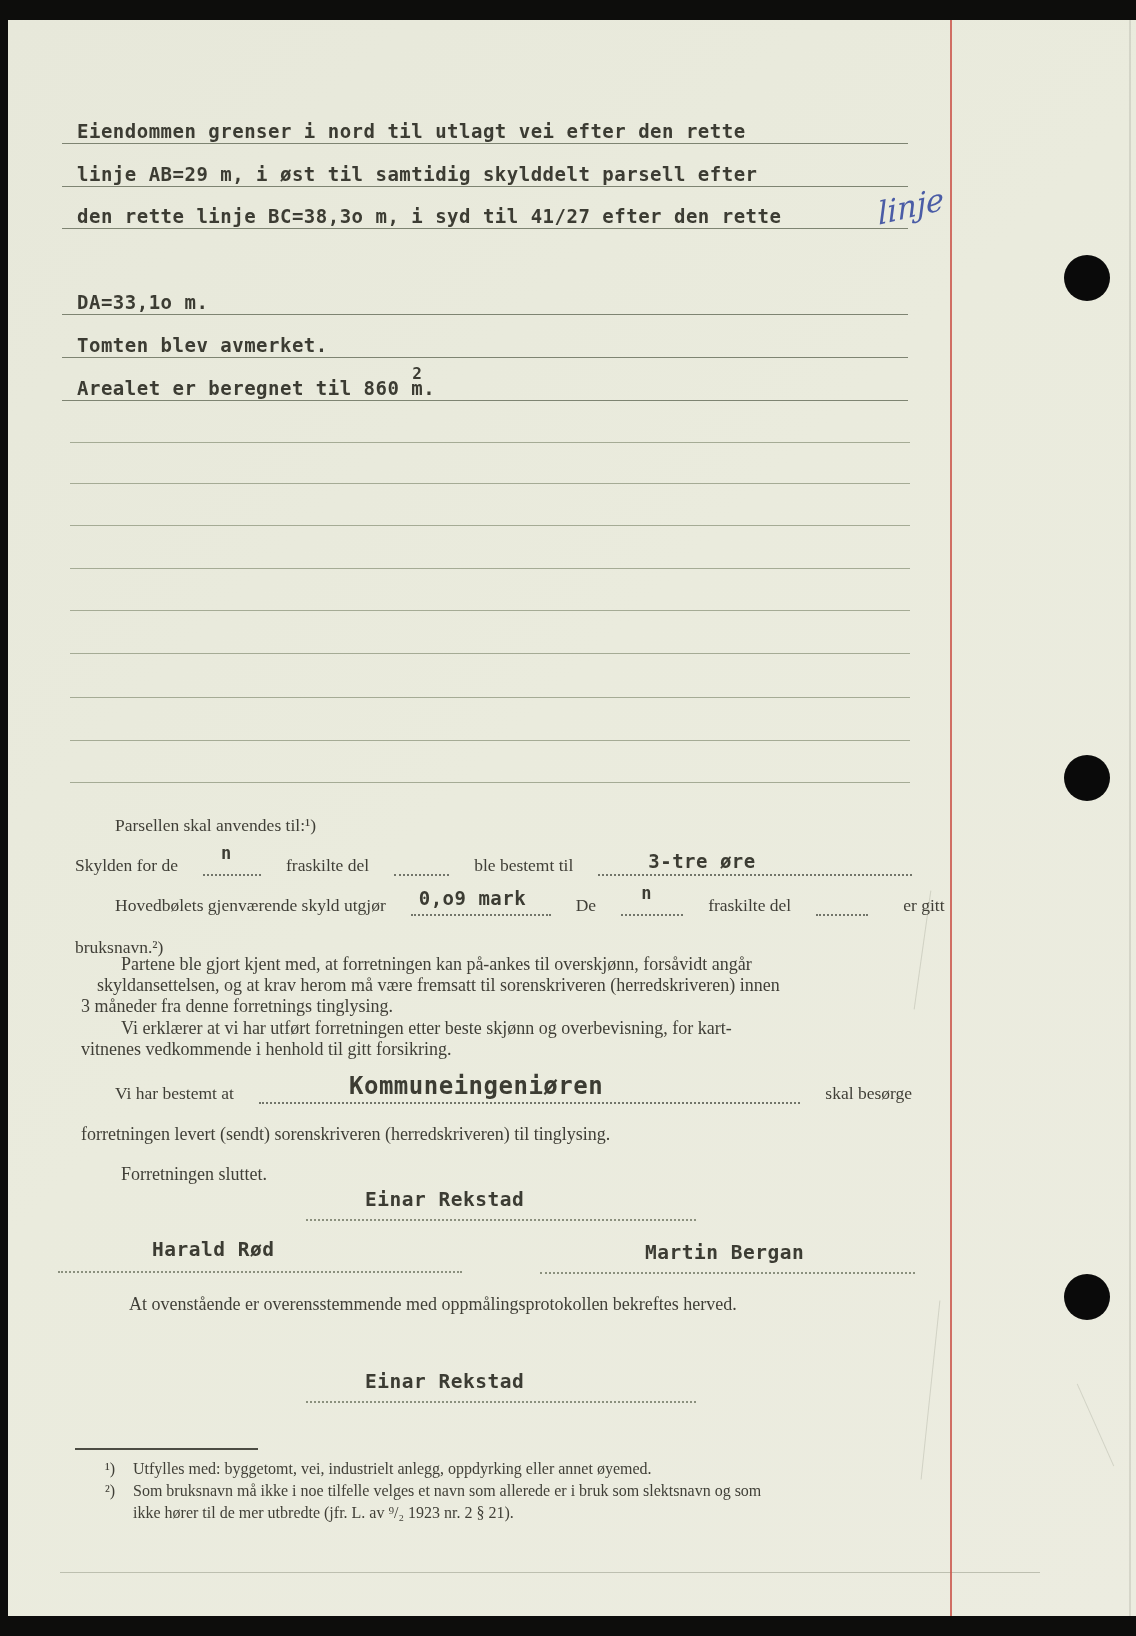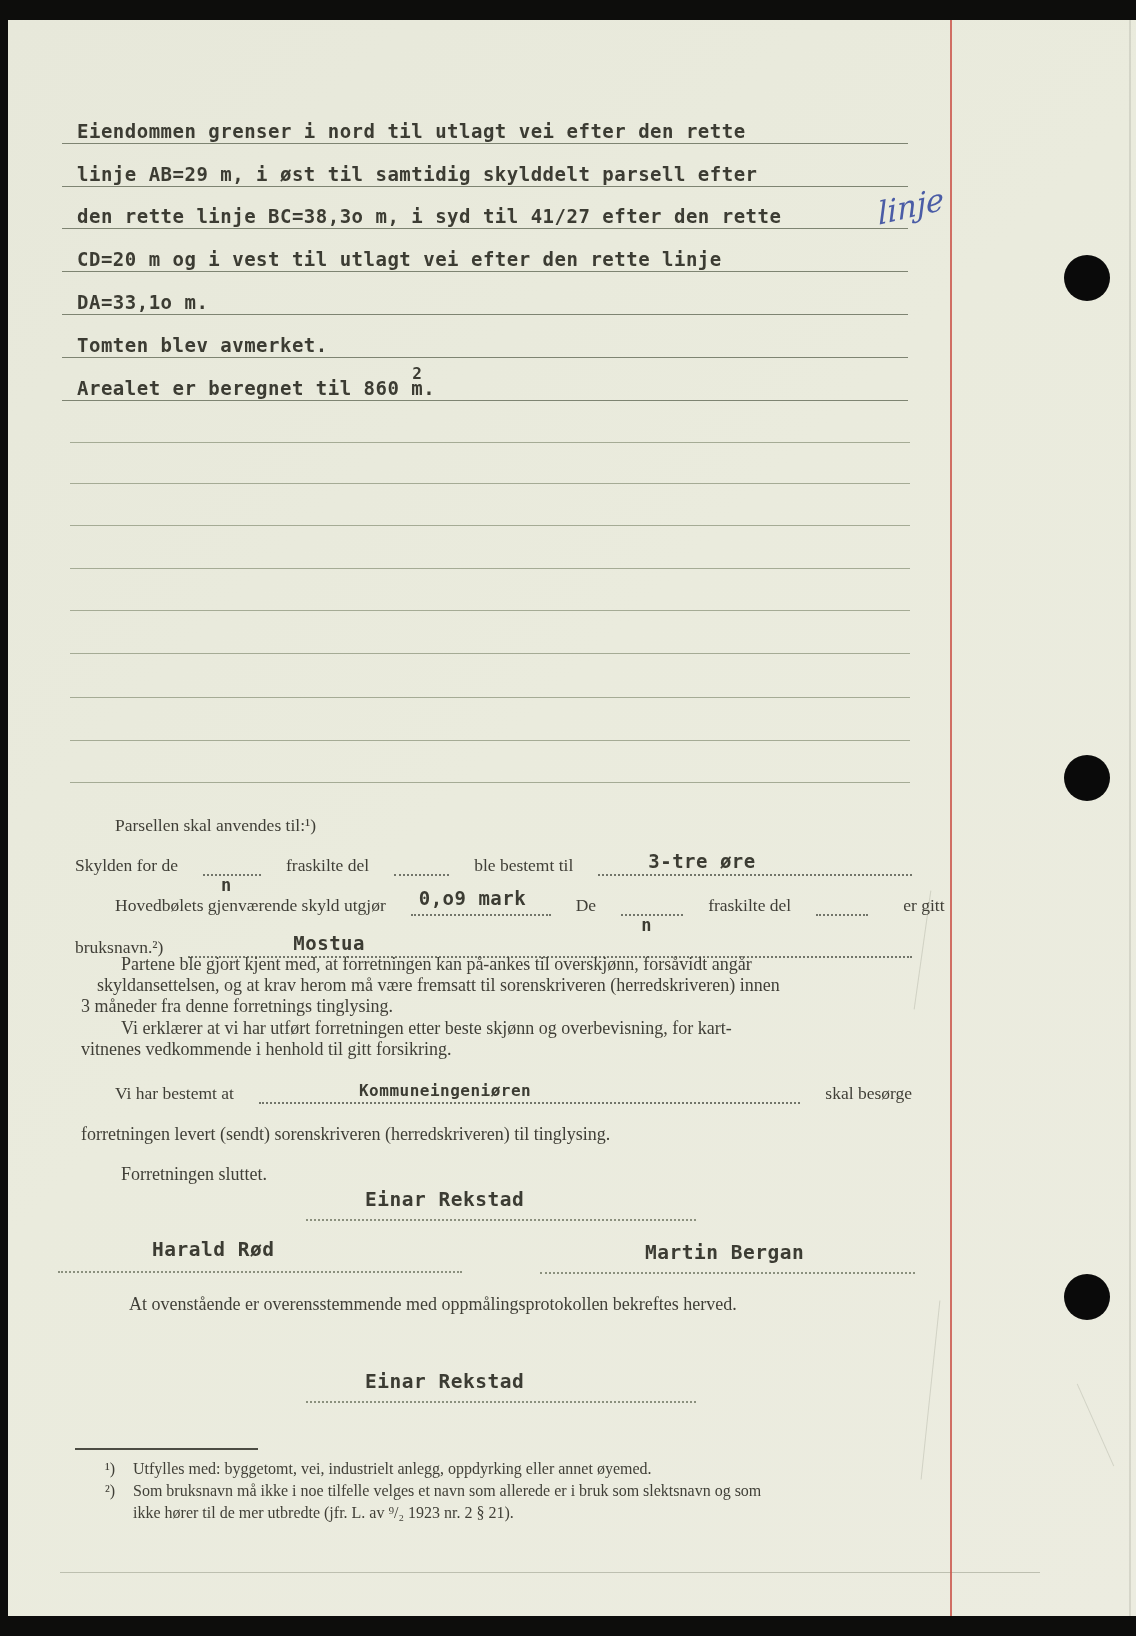--- a/index.html
+++ b/index.html
@@ -8,21 +8,21 @@
     --typed-rule:#7e8472; --dot:#72756a; --edge:#0d0d0c;
   }
   html,body{margin:0;padding:0;background:#000;}
   #stage{position:relative;width:1136px;height:1636px;background:var(--edge);overflow:hidden;
          font-family:"Liberation Serif", serif;}
   #paper{position:absolute;left:8px;top:20px;width:1128px;height:1596px;
          background:linear-gradient(135deg,#e7e8da 0%,#eaebdd 45%,#ecece0 100%);}
   .rule{position:absolute;left:70px;width:840px;border-top:1px solid var(--rule-line);opacity:.85;}
   .typedline{position:absolute;left:62px;width:846px;height:26px;border-bottom:1px solid var(--typed-rule);}
   .typed{font-family:"DejaVu Sans Mono", monospace;font-weight:700;font-size:19px;
-         color:var(--ink-typed);letter-spacing:.5px;white-space:nowrap;margin-top:32px;}
+         color:var(--ink-typed);letter-spacing:.5px;white-space:nowrap;}
   .typedline .typed{position:absolute;left:15px;bottom:1px;}
   .printed{font-size:17.5px;color:var(--ink-printed);white-space:nowrap;}
   .row{position:absolute;left:75px;width:837px;display:flex;align-items:flex-end;gap:25px;}
   .dotseg{border-bottom:2px dotted var(--dot);height:24px;position:relative;flex:0 0 auto;}
   .dotfill{border-bottom:2px dotted var(--dot);height:24px;position:relative;flex:1 1 auto;}
   .dotseg .typed,.dotfill .typed{position:absolute;bottom:2px;}
   .typed-raised{position:relative;top:-7px;font-size:17px;}
   .para-line{position:absolute;left:81px;white-space:nowrap;font-size:18px;color:var(--ink-printed);}
   .sig-line{position:absolute;border-bottom:2px dotted #8b907e;height:0;}
   .sig-name{position:absolute;font-family:"DejaVu Sans Mono", monospace;font-weight:700;
@@ -41,23 +41,20 @@
   <div id="paper"></div>
 
   <div class="typedline" style="top:117px;">
     <span class="typed">Eiendommen grenser i nord til utlagt vei efter den rette</span>
   </div>
   <div class="typedline" style="top:160px;">
     <span class="typed">linje AB=29 m, i øst til samtidig skylddelt parsell efter</span>
   </div>
   <div class="typedline" style="top:202px;">
     <span class="typed">den rette linje BC=38,3o m, i syd til 41/27 efter den rette</span>
-  </div>
-  <div class="typedline" style="top:245px;">
-    <span class="typed">CD=20 m og i vest til utlagt vei efter den rette linje</span>
   </div>
   <div class="typedline" style="top:288px;">
     <span class="typed">DA=33,1o m.</span>
   </div>
   <div class="typedline" style="top:331px;">
     <span class="typed">Tomten blev avmerket.</span>
   </div>
   <div class="typedline" style="top:374px;">
     <span class="typed"><span>Arealet er beregnet til 860</span>&nbsp;<span class="areal-wrap"><span class="areal-sup">2</span><span>m.</span></span></span>
   </div>
@@ -101,36 +98,33 @@
     <span class="dotseg" style="width:62px;">
       <span class="typed typed-raised" style="position:absolute;left:20px;bottom:6px;">n</span>
     </span>
     <span class="printed">fraskilte del</span>
     <span class="dotseg" style="width:52px;"></span>
     <span class="printed" style="padding-left:10px;">er gitt</span>
   </div>
 
   <div class="row" style="top:928px;height:30px;">
     <span class="printed">bruksnavn.²)</span>
-    <span class="dotfill">
-      <span class="typed" style="left:105px;">Mostua</span>
-    </span>
   </div>
 
   <div class="para-line" style="top:954px;padding-left:40px;">Partene ble gjort kjent med, at forretningen kan på-ankes til overskjønn, forsåvidt angår</div>
   <div class="para-line" style="top:975px;margin-left:16px;">skyldansettelsen, og at krav herom må være fremsatt til sorenskriveren (herredskriveren) innen</div>
   <div class="para-line" style="top:996px;">3 måneder fra denne forretnings tinglysing.</div>
 
   <div class="para-line" style="top:1018px;padding-left:40px;">Vi erklærer at vi har utført forretningen etter beste skjønn og overbevisning, for kart-</div>
   <div class="para-line" style="top:1039px;">vitnenes vedkommende i henhold til gitt forsikring.</div>
 
   <div class="row" style="top:1074px;height:30px;">
     <span class="printed" style="padding-left:40px;">Vi har bestemt at</span>
     <span class="dotfill">
-      <span class="typed" style="left:100px;font-size:16px;">Kommuneingeniøren</span>
+      <span class="typed" style="left:90px;font-size:24px;">Kommuneingeniøren</span>
     </span>
     <span class="printed">skal besørge</span>
   </div>
 
   <div class="para-line" style="top:1124px;">forretningen levert (sendt) sorenskriveren (herredskriveren) til tinglysing.</div>
 
   <div class="para-line" style="top:1164px;padding-left:40px;">Forretningen sluttet.</div>
 
   <div class="sig-name" style="left:365px;top:1188px;">Einar Rekstad</div>
   <div class="sig-line" style="left:306px;top:1219px;width:390px;"></div>

